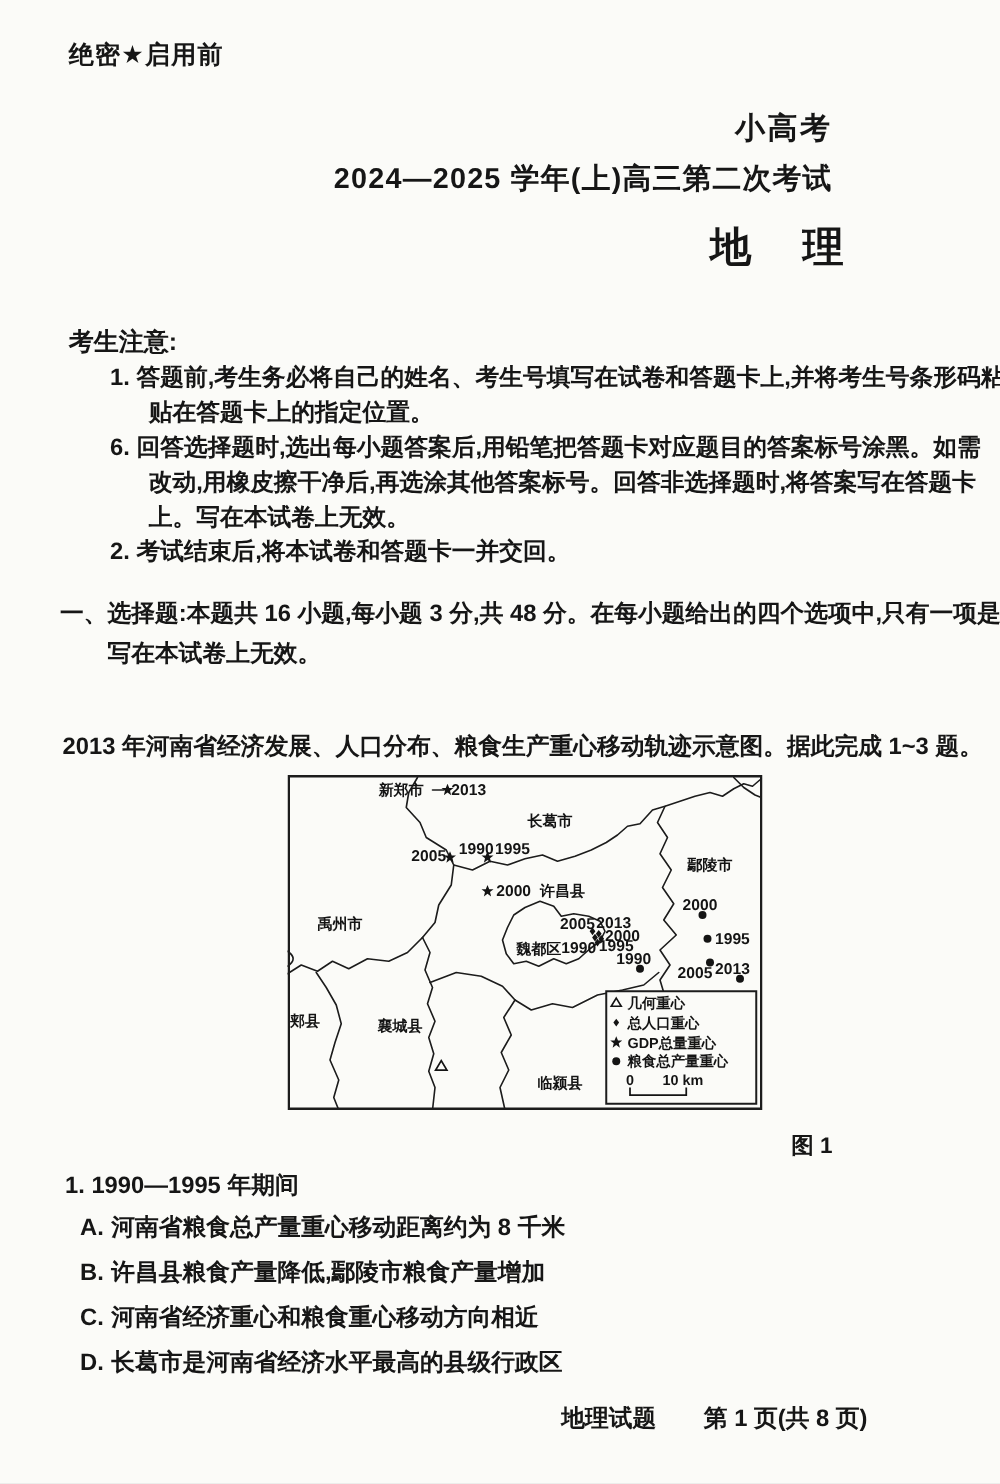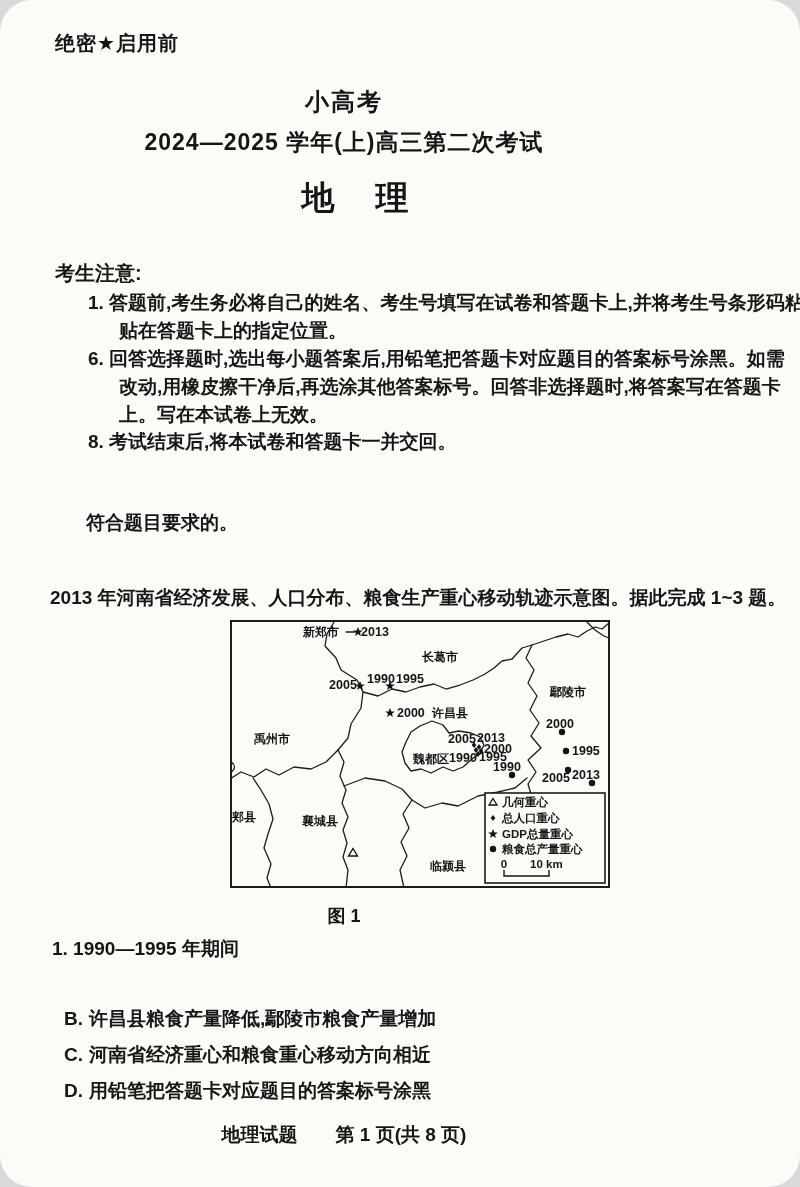--- a/index.html
+++ b/index.html
@@ -1,33 +1,32 @@
 <!DOCTYPE html>
 <html><head>
 <meta charset="utf-8">
 <style>
   html,body{margin:0;padding:0;background:#d9d9d9;}
   .page{
     position:relative;width:800px;height:1187px;margin:0 auto;
     background:#fbfbf8;color:#161616;overflow:hidden;
     font-family:"Liberation Sans","DejaVu Sans",sans-serif;
     font-weight:bold;
-    border-radius:32px;
   }
   .abs{position:absolute;white-space:nowrap;}
-  .center{left:12px;width:664px;text-align:center;}
+  .center{left:2px;width:664px;text-align:right;}
   .secret{font-size:20px;letter-spacing:1px;}
   .t-small{font-size:24px;letter-spacing:2px;}
   .t-session{font-size:23px;letter-spacing:1px;}
   .t-subject{font-size:33px;letter-spacing:4px;}
   .body-line{font-size:19px;line-height:22px;}
   .notice-head{font-size:20px;}
   .sec-head{font-size:19px;}
   .caption{font-size:18px;}
-  .footer{font-size:19px;}
+  .footer{font-size:19px;margin-left:28px;}
   .opt-label{margin-right:6px;}
   svg text{fill:#141414;font-family:"Liberation Sans","DejaVu Sans",sans-serif;font-weight:bold;}
   .yr{font-size:12.5px;}
   .rg{font-size:12px;}
   .lg{font-size:11.5px;}
   .ln{fill:none;stroke:#1c1c1c;stroke-width:1.3;stroke-linejoin:round;stroke-linecap:round;}
 </style>
 </head>
 <body>
 
@@ -38,23 +37,24 @@
   <div class="abs center t-small" style="top:86px;">小高考</div>
   <div class="abs center t-session" style="top:127px;">2024—2025 学年(上)高三第二次考试</div>
   <div class="abs center t-subject" style="top:176px;padding-left:13px;">地　理</div>
 
   <div class="abs notice-head" style="left:55px;top:260px;">考生注意:</div>
   <div class="abs body-line" style="left:88px;top:292px;">1. 答题前,考生务必将自己的姓名、考生号填写在试卷和答题卡上,并将考生号条形码粘</div>
   <div class="abs body-line" style="left:119px;top:320px;">贴在答题卡上的指定位置。</div>
   <div class="abs body-line" style="left:88px;top:348px;">6. 回答选择题时,选出每小题答案后,用铅笔把答题卡对应题目的答案标号涂黑。如需</div>
   <div class="abs body-line" style="left:119px;top:376px;">改动,用橡皮擦干净后,再选涂其他答案标号。回答非选择题时,将答案写在答题卡</div>
   <div class="abs body-line" style="left:119px;top:404px;">上。写在本试卷上无效。</div>
-  <div class="abs body-line" style="left:88px;top:431px;">8. 考试结束后,将本试卷和答题卡一并交回。</div>
+  <div class="abs body-line" style="left:88px;top:431px;">2. 考试结束后,将本试卷和答题卡一并交回。</div>
 
-  <div class="abs sec-head" style="left:86px;top:510px;">符合题目要求的。</div>
+  <div class="abs sec-head" style="left:48px;top:478px;">一、选择题:本题共 16 小题,每小题 3 分,共 48 分。在每小题给出的四个选项中,只有一项是</div>
+  <div class="abs sec-head" style="left:86px;top:510px;">写在本试卷上无效。</div>
 
   <div class="abs body-line" style="left:50px;top:587px;">2013 年河南省经济发展、人口分布、粮食生产重心移动轨迹示意图。据此完成 1~3 题。</div>
 
   <svg class="abs" style="left:230px;top:620px;" width="380" height="268" viewBox="0 0 380 268">
     <defs>
       <path id="st" d="M0,-5 L1.4,-1.6 L4.8,-1.55 L2,0.65 L2.9,4.1 L0,2 L-2.9,4.1 L-2,0.65 L-4.8,-1.55 L-1.4,-1.6 Z" fill="#141414"></path>
       <polygon id="dm" points="0,-3.1 2.3,0 0,3.1 -2.3,0" fill="#141414"></polygon>
     </defs>
 
     <rect x="1" y="1" width="378" height="266" fill="none" stroke="#1c1c1c" stroke-width="2"></rect>
@@ -137,19 +137,20 @@
       <text class="lg" x="274" y="248" text-anchor="middle">0</text>
       <text class="lg" x="300" y="248">10 km</text>
       <polyline points="274,250 274,256 319,256 319,250" fill="none" stroke="#141414" stroke-width="1.4"></polyline>
     </g>
   </svg>
 
   <div class="abs center caption" style="top:904px;">图 1</div>
 
   <div class="abs body-line" style="left:52px;top:938px;">1. 1990—1995 年期间</div>
 
+  <div class="abs body-line" style="left:64px;top:972px;"><span class="opt-label">A.</span><span>河南省粮食总产量重心移动距离约为 8 千米</span></div>
   <div class="abs body-line" style="left:64px;top:1044px;"><span class="opt-label">C.</span><span>河南省经济重心和粮食重心移动方向相近</span></div>
   <div class="abs body-line" style="left:64px;top:1008px;"><span class="opt-label">B.</span><span>许昌县粮食产量降低,鄢陵市粮食产量增加</span></div>
-  <div class="abs body-line" style="left:64px;top:1080px;"><span class="opt-label">D.</span><span>用铅笔把答题卡对应题目的答案标号涂黑</span></div>
+  <div class="abs body-line" style="left:64px;top:1080px;"><span class="opt-label">D.</span><span>长葛市是河南省经济水平最高的县级行政区</span></div>
 
   <div class="abs center footer" style="top:1122px;">地理试题　　第 1 页(共 8 页)</div>
 
 </div>
 
 </body></html>

